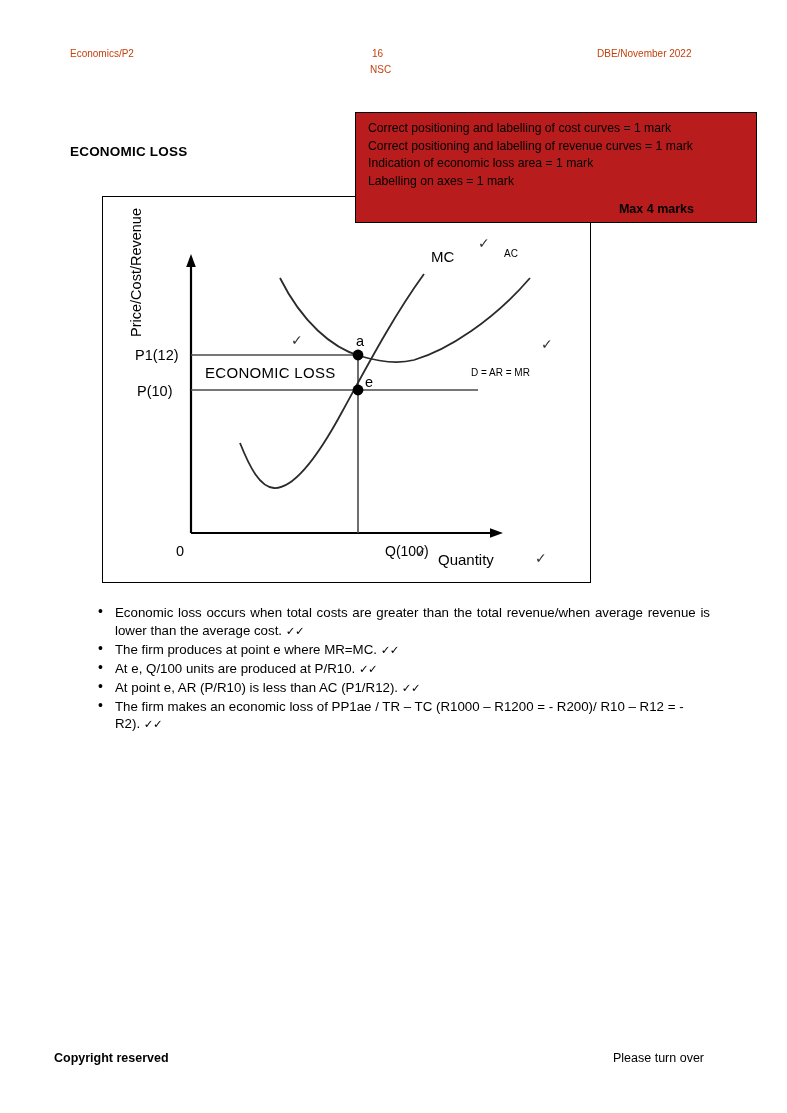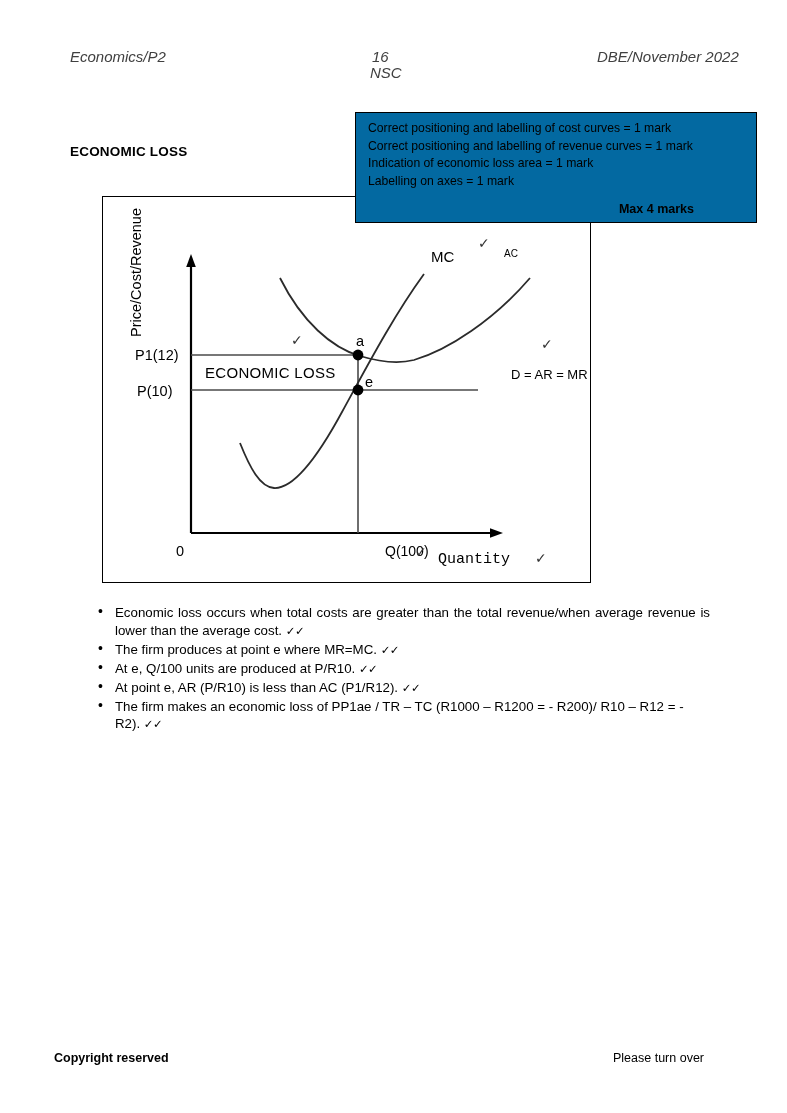--- a/index.html
+++ b/index.html
@@ -15,24 +15,23 @@
     position: relative;
     width: 787px;
     height: 1113px;
     background: #ffffff;
     overflow: hidden;
   }
 
   
   .hdr {
     position: absolute;
-    font-size: 15px;
-    color: #404040;
-    white-space: nowrap;
-    font-style: italic;
+    font-size: 10px;
+    color: #c2410c;
+    white-space: nowrap;
   }
   #hdr-left  { left: 70px;  top: 48px; }
   #hdr-mid   { left: 372px; top: 48px; text-align: center; }
   #hdr-mid2  { left: 370px; top: 64px; text-align: left; }
   #hdr-right { left: 597px; top: 48px; }
 
   
   #section-title {
     position: absolute;
     left: 70px;
@@ -43,21 +42,21 @@
   }
 
   
   #rubric-box {
     position: absolute;
     left: 355px;
     top: 112px;
     width: 402px;
     height: 111px;
     border: 1.3px solid #000;
-    background: #0369a1;
+    background: #b91c1c;
     box-sizing: border-box;
     z-index: 30;
   }
   #rubric-list {
     position: absolute;
     left: 12px;
     top: 7px;
     font-size: 12.2px;
     line-height: 17.6px;
     white-space: nowrap;
@@ -111,24 +110,24 @@
     white-space: nowrap;
     z-index: 14;
   }
   #lbl-p1   { left: 135px; top: 347px; }
   #lbl-p0   { left: 137px; top: 383px; }
   #lbl-econ { left: 205px; top: 364px; font-size: 15px; letter-spacing: 0.3px; }
   #lbl-a    { left: 356px; top: 333px; }
   #lbl-e    { left: 365px; top: 374px; }
   #lbl-mc   { left: 431px; top: 248px; font-size: 15px; }
   #lbl-ac   { left: 504px; top: 248px; font-size: 10px; }
-  #lbl-dar  { left: 471px; top: 367px; font-size: 13px; margin-left: 40px; }
+  #lbl-dar  { left: 471px; top: 367px; font-size: 10px; }
   #lbl-zero { left: 176px; top: 543px; font-size: 14.5px; }
   #lbl-q    { left: 337px; top: 543px; font-size: 14px; margin-left: 48px; }
-  #lbl-qty  { left: 438px; top: 551px; font-size: 15px; font-family: Liberation Mono, monospace; }
+  #lbl-qty  { left: 438px; top: 551px; font-size: 15px; }
 
   
   .tick {
     position: absolute;
     font-size: 14px;
     color: #333;
     z-index: 16;
     line-height: 1;
     font-family: "DejaVu Sans", sans-serif;
   }

